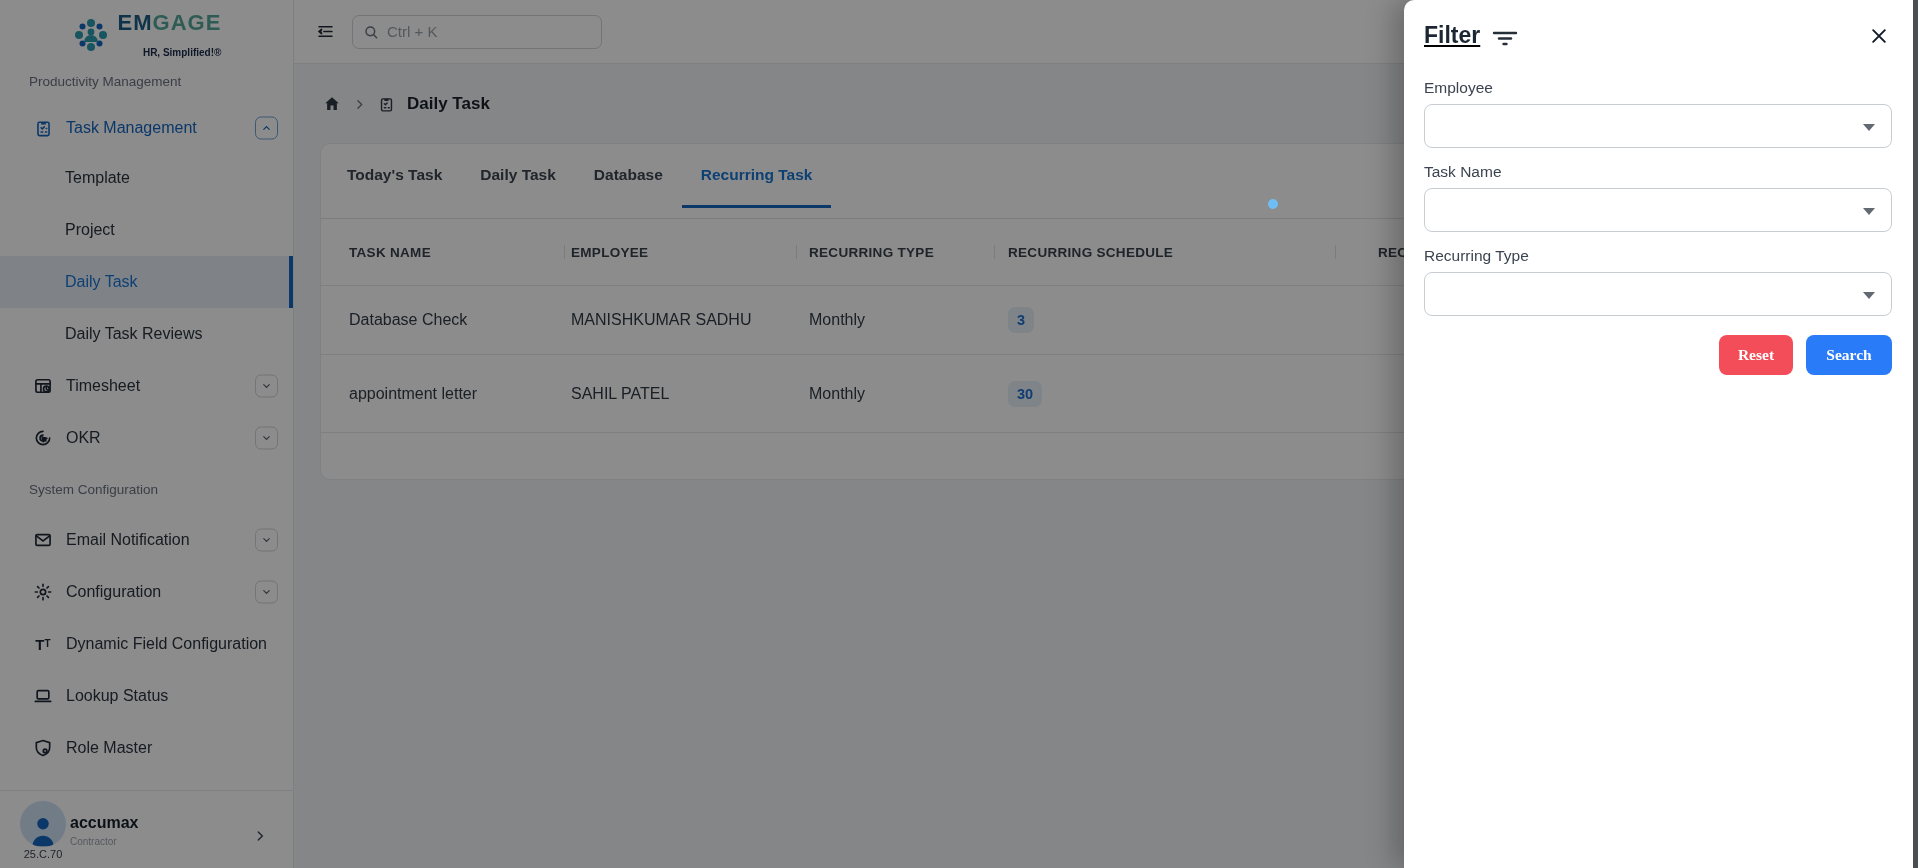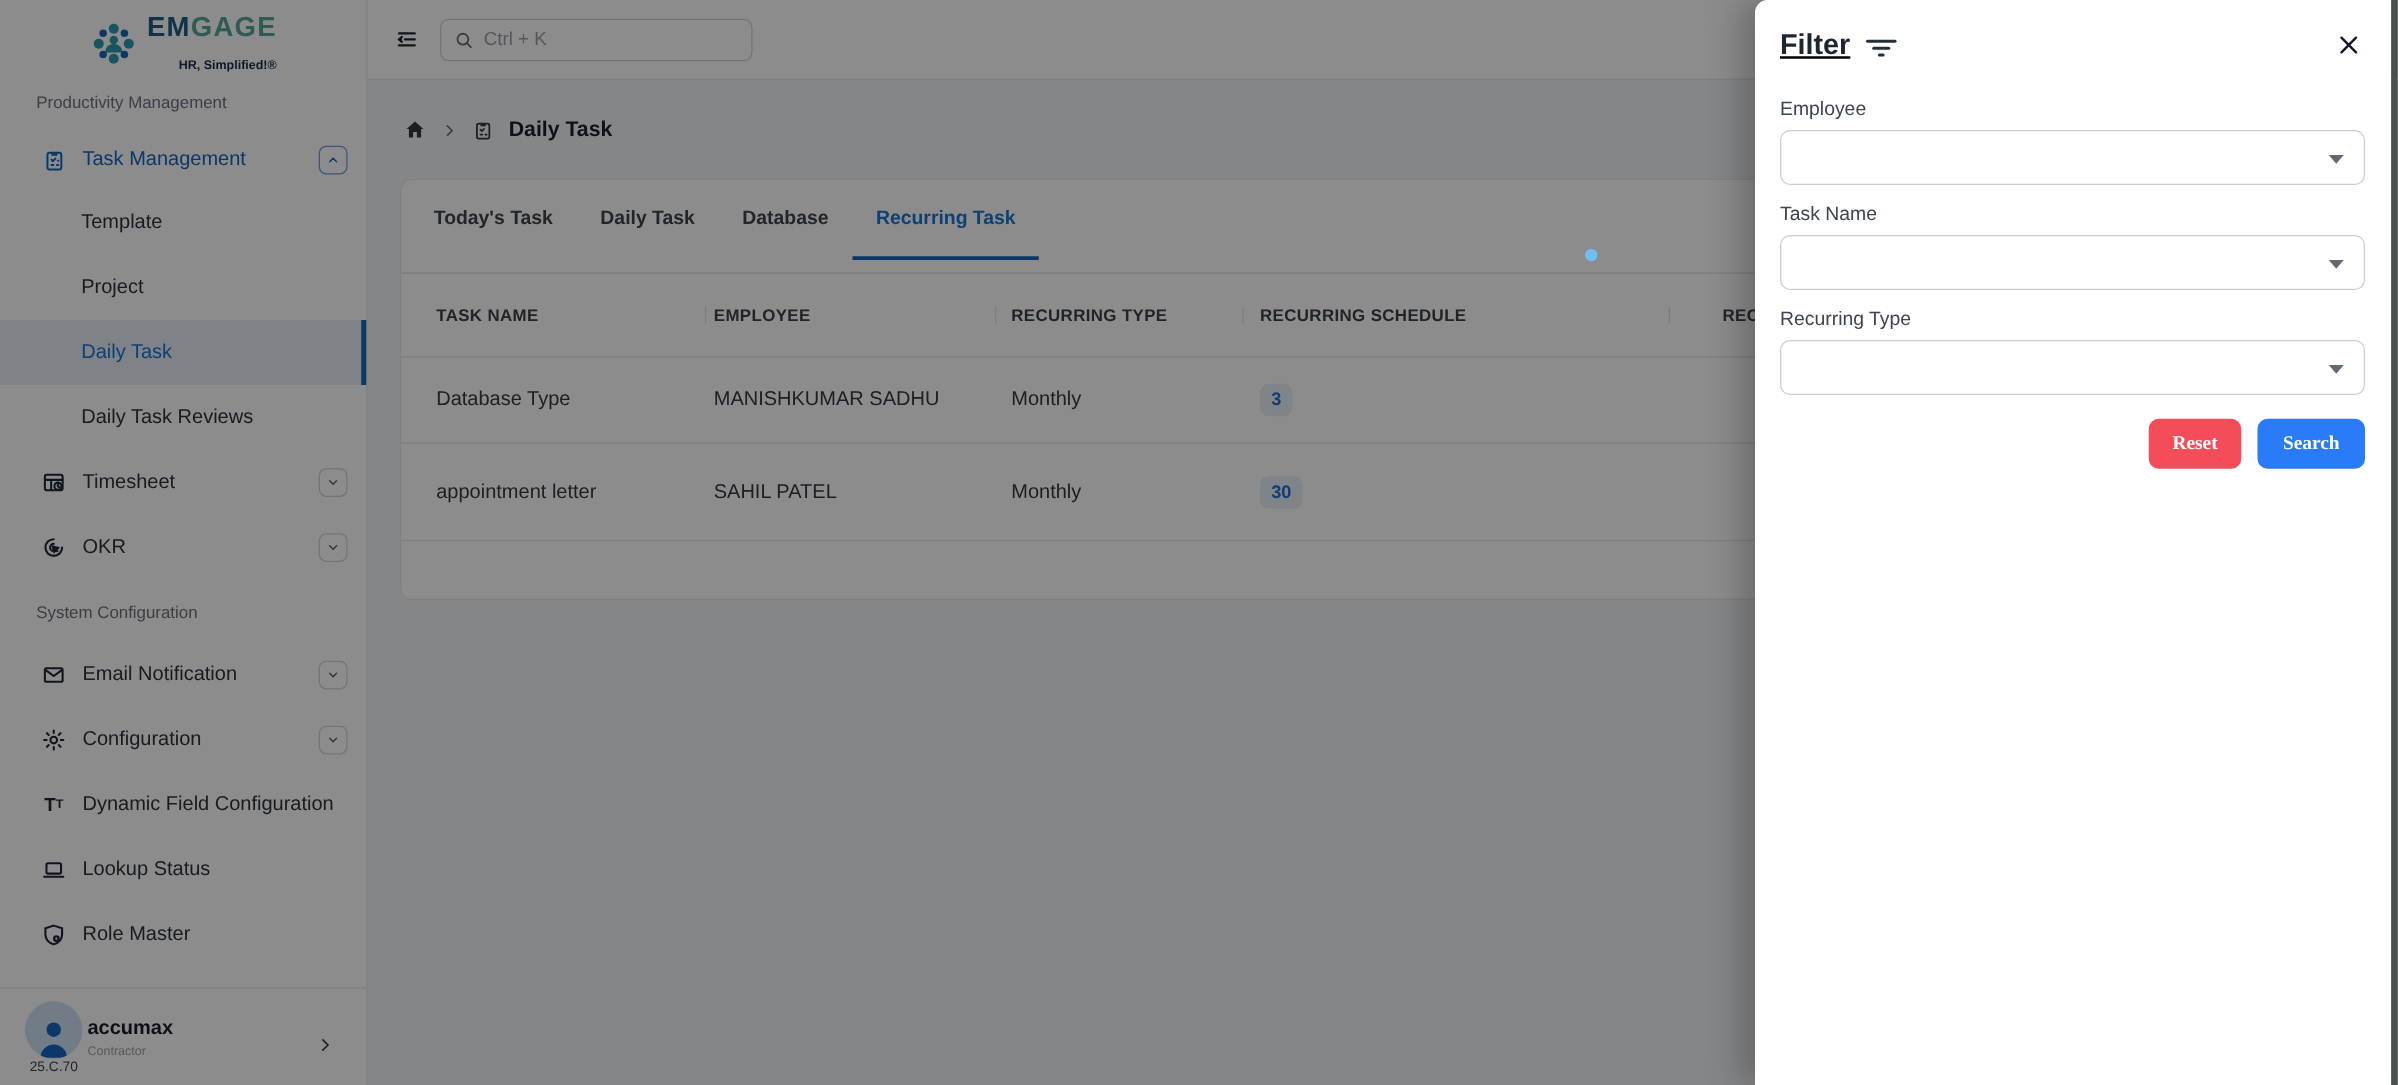--- a/index.html
+++ b/index.html
@@ -1,18 +1,18 @@
 <!DOCTYPE html>
 <html><head>
 <meta charset="utf-8">
 <style>
   * { margin:0; padding:0; box-sizing:border-box; }
   html,body { background:#2b2b2b; }
   body { font-family:"Liberation Sans", sans-serif; }
-  .app { position:relative; width:1918px; height:868px; background:#bef264; overflow:hidden; }
+  .app { position:relative; width:1918px; height:868px; background:#0f766e; overflow:hidden; }
 
   
   .sidebar { position:absolute; left:0; top:0; width:294px; height:868px; background:#fff;
              border-right:1px solid #e5e7eb; display:flex; flex-direction:column; z-index:1; }
   .logo { height:62px; display:flex; align-items:center; justify-content:center; gap:8px; padding-top:8px; }
   .logo-text .brand { font-size:22px; font-weight:700; letter-spacing:1px; line-height:20px; }
   .logo-text .brand .em { color:#1c5f87; }
   .logo-text .brand .gage { color:#56a79b; }
   .logo-text .tagline { font-size:10px; font-weight:700; color:#1b2a4a; text-align:right; margin-top:13px; }
   .sec-label { margin:8px 0 0 29px; height:24px; line-height:24px; font-size:13.5px; color:#6b7280; }
@@ -350,21 +350,21 @@
               <span class="tick"></span>
               <span>RECURRING SCHEDULE</span>
             </div>
           <div class="hcell c5">
               <span class="tick"></span>
               <span>REC</span>
             </div>
         </div>
 
         <div class="grid-row r1">
-          <div class="c1">Database Type</div>
+          <div class="c1">Database Check</div>
           <div class="c2">MANISHKUMAR SADHU</div>
           <div class="c3">Monthly</div>
           <div class="c4"><span class="badge">3</span></div>
           <div class="c5"></div>
         </div>
 
         <div class="grid-row r2">
           <div class="c1">appointment letter</div>
           <div class="c2">SAHIL PATEL</div>
           <div class="c3">Monthly</div>

